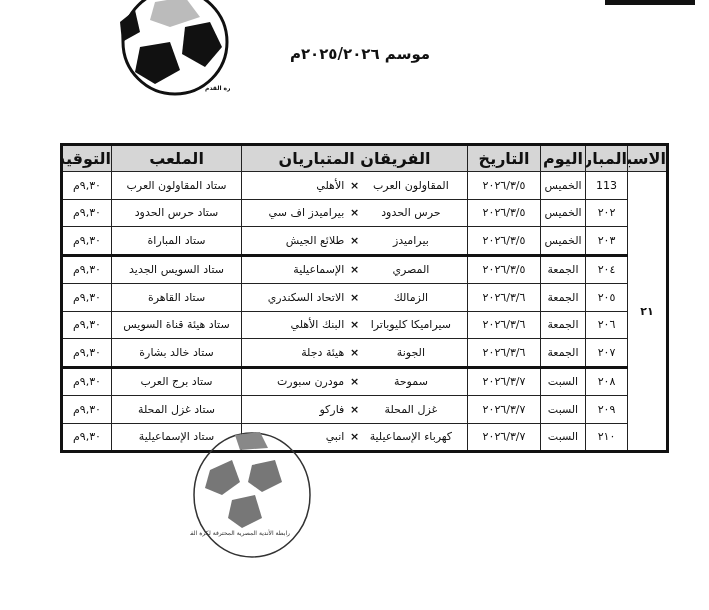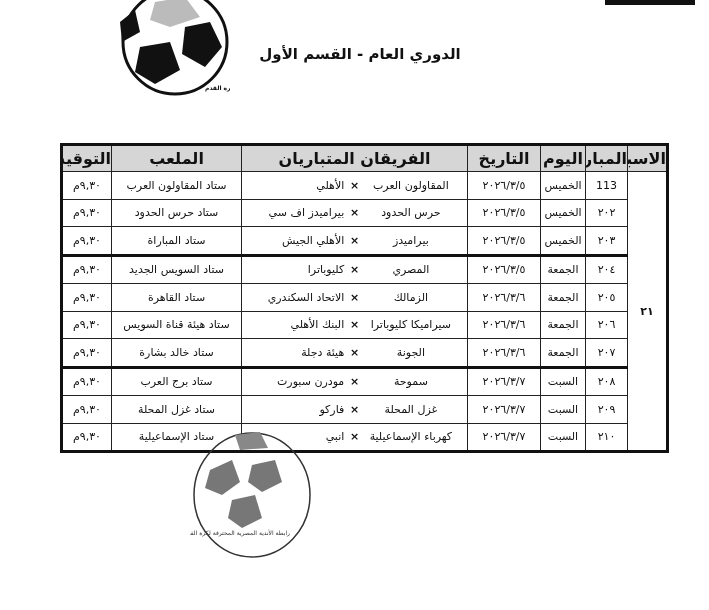--- a/index.html
+++ b/index.html
@@ -37,21 +37,21 @@
 <svg class="logo" viewBox="0 0 120 120">
   <circle cx="65" cy="50" r="52" fill="#fff" stroke="#111" stroke-width="3"></circle>
   <polygon points="45,10 75,5 90,25 60,35 40,28" fill="#bbb"></polygon>
   <polygon points="75,35 100,30 112,55 95,75 72,62" fill="#111"></polygon>
   <polygon points="30,55 60,50 70,78 45,92 25,80" fill="#111"></polygon>
   <polygon points="10,30 25,18 30,40 12,50" fill="#111"></polygon>
   <text x="95" y="98" font-size="6" text-anchor="end" font-weight="bold" fill="#111" direction="rtl">رابطة الأندية المصرية المحترفة لكرة القدم</text>
 </svg>
 
 <div class="titles">
-  <div>الدوري العام - القسم الأول</div>
+  <div>موسم ٢٠٢٥/٢٠٢٦م</div>
 </div>
 
 <table class="sched">
   <colgroup>
     <col style="width:40px">
       <col style="width:42px">
       <col style="width:45px">
       <col style="width:73px">
       <col style="width:226px">
       <col style="width:130px">
@@ -99,35 +99,35 @@
       <td>٩,٣٠م</td>
     </tr>
     <tr>
       <td>٢٠٣</td>
       <td>الخميس</td>
       <td>٢٠٢٦/٣/٥</td>
       <td>
           <div class="teams">
             <span class="t1">بيراميدز</span>
             <span class="vs">×</span>
-            <span class="t2">الأهلي الجيش</span>
+            <span class="t2">طلائع الجيش</span>
           </div>
         </td>
       <td>ستاد المباراة</td>
       <td>٩,٣٠م</td>
     </tr>
     <tr class="thick">
       <td>٢٠٤</td>
       <td>الجمعة</td>
       <td>٢٠٢٦/٣/٥</td>
       <td>
           <div class="teams">
             <span class="t1">المصري</span>
             <span class="vs">×</span>
-            <span class="t2">كليوباترا</span>
+            <span class="t2">الإسماعيلية</span>
           </div>
         </td>
       <td>ستاد السويس الجديد</td>
       <td>٩,٣٠م</td>
     </tr>
     <tr>
       <td>٢٠٥</td>
       <td>الجمعة</td>
       <td>٢٠٢٦/٣/٦</td>
       <td>

